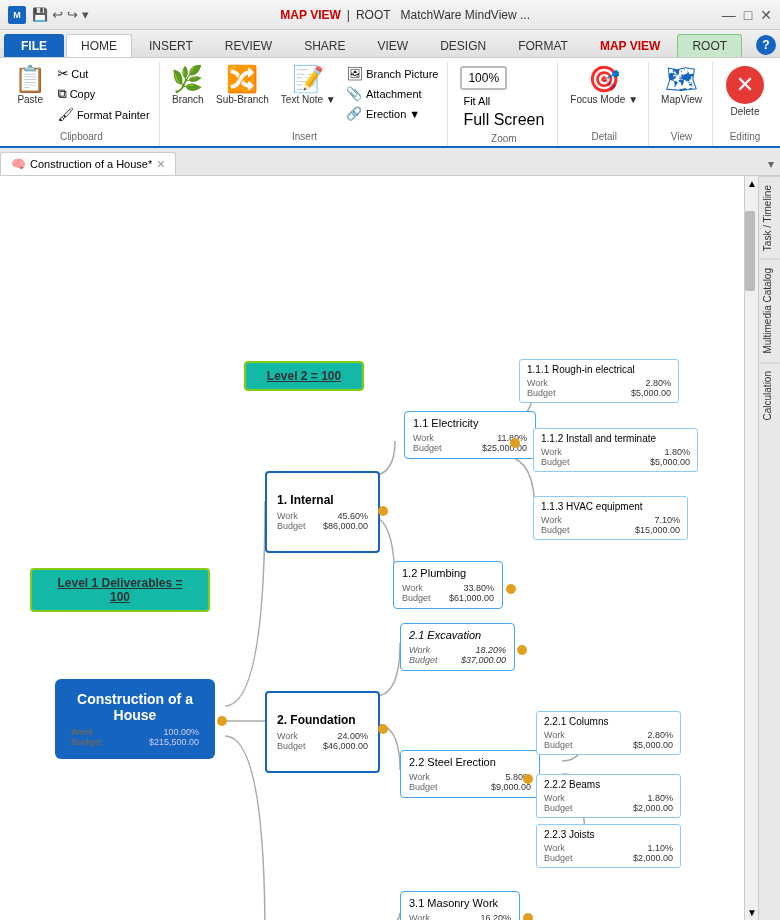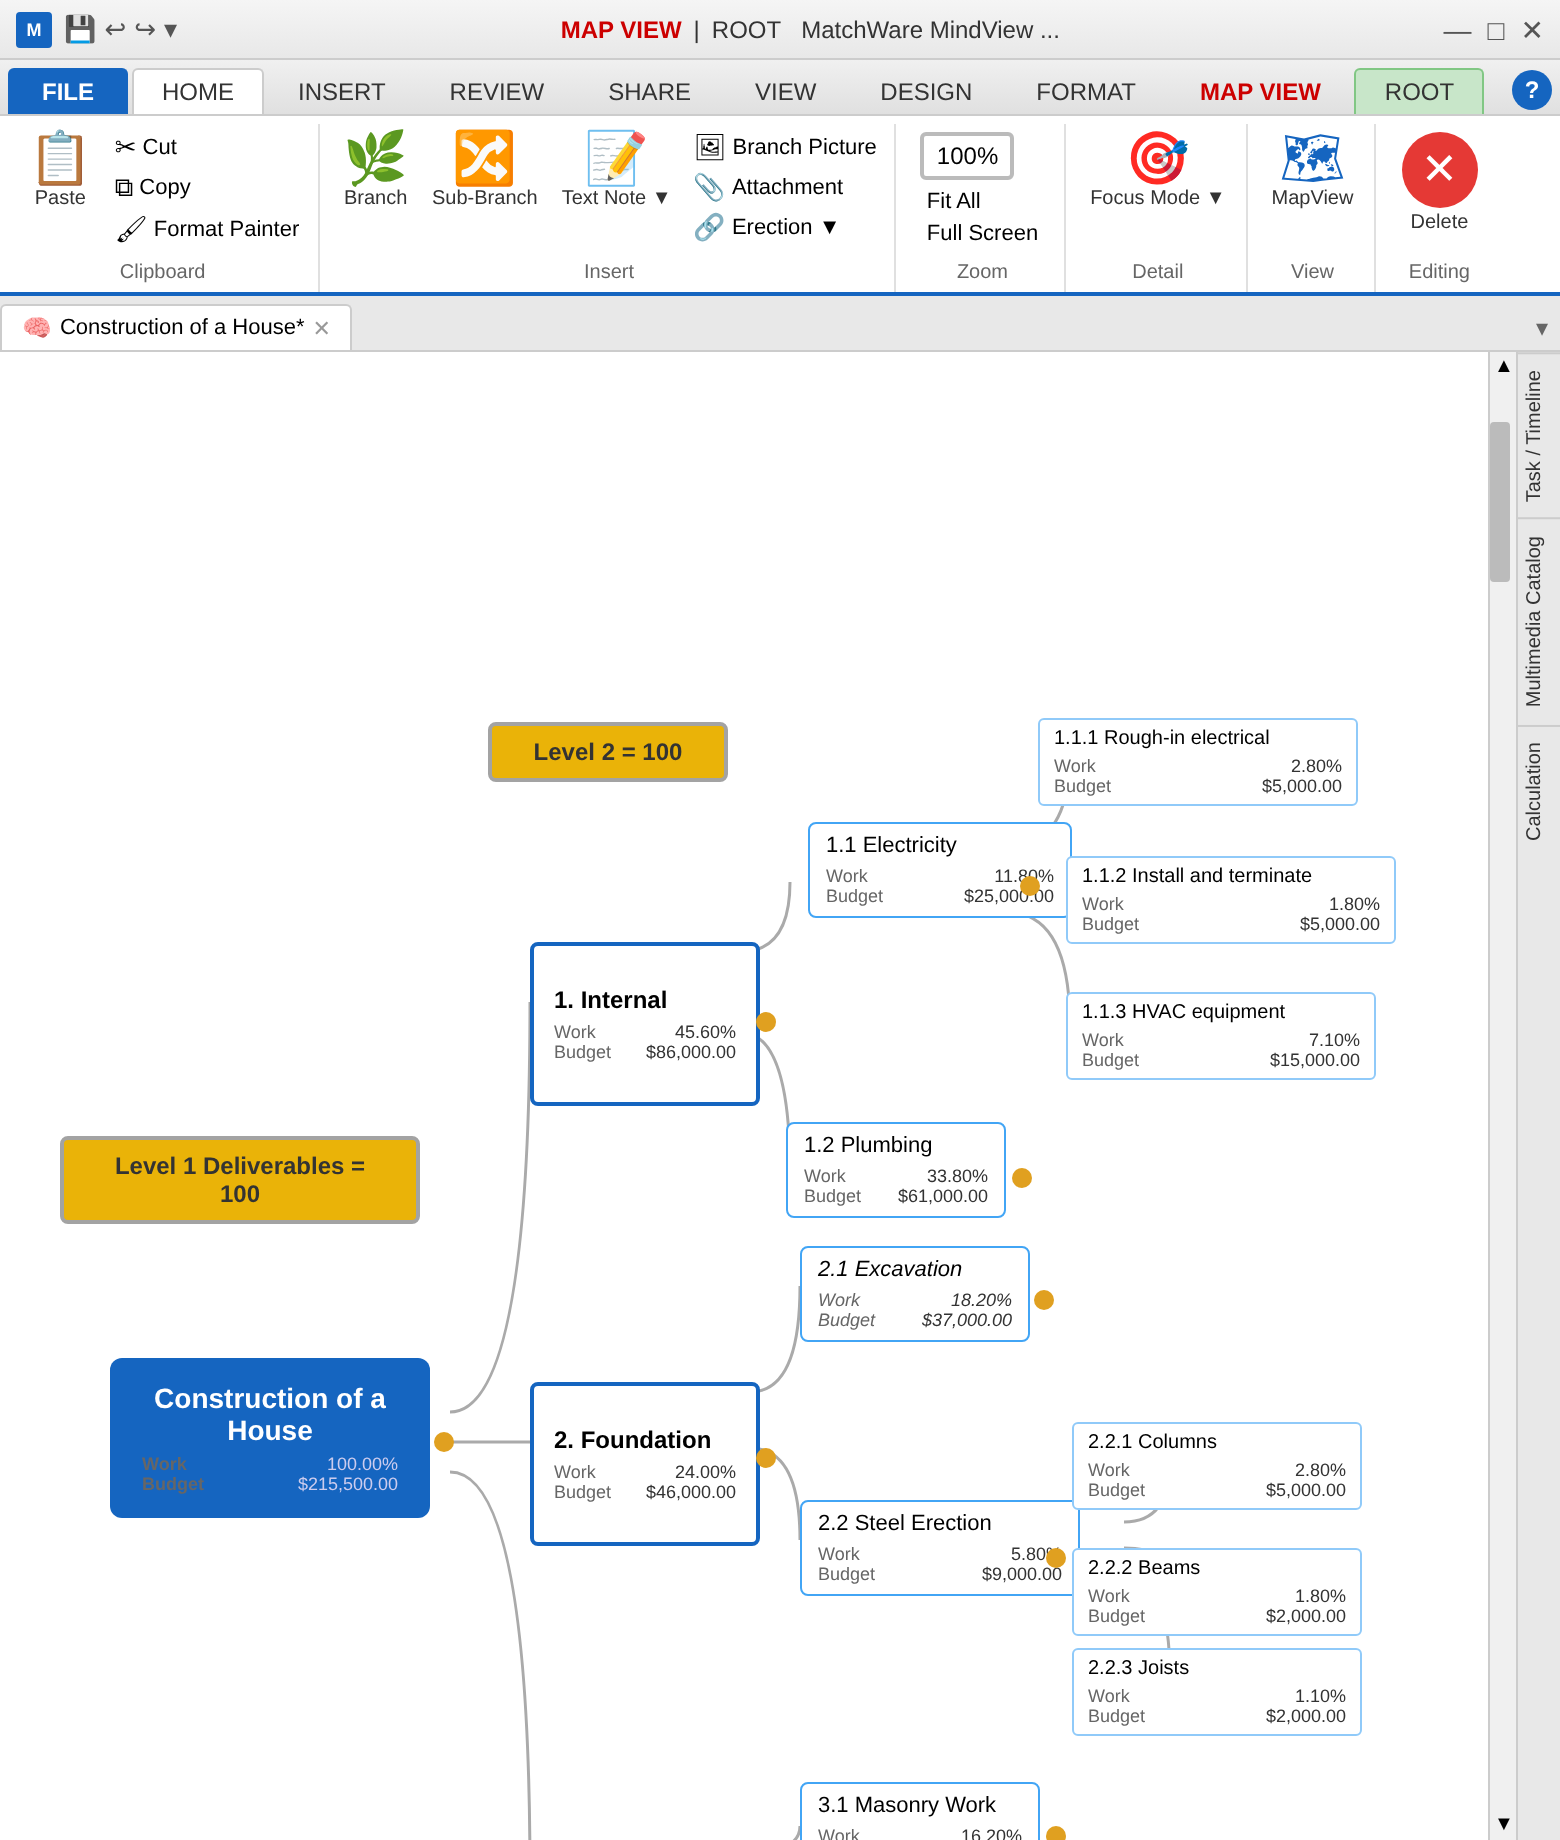--- a/index.html
+++ b/index.html
@@ -231,28 +231,29 @@
     .node-dot {
       width: 10px;
       height: 10px;
       background: #e0a020;
       border-radius: 50%;
       position: absolute;
     }
 
     .level-box {
       position: absolute;
-      border: 2px solid #a3a3a3;
-      background: #eab308;
+      border: 2px solid #84cc16;
+      background: #14b8a6;
       padding: 6px 10px;
       font-size: 12px;
       font-weight: bold;
       color: #333;
       border-radius: 4px;
       text-align: center;
+      text-decoration: underline;
     }
 
     .stat-row { display: flex; justify-content: space-between; gap: 8px; }
     .stat-label { color: #666; }
     .stat-value { font-weight: normal; }
   </style>
 </head>
 <body>
 
 <div id="title-bar">
@@ -352,21 +353,21 @@
 
   <div class="ribbon-group">
     <div class="ribbon-group-content">
       <div class="ribbon-btn-large" style="align-items:flex-start;">
         <div style="border:2px solid #bbb;padding:3px 6px;border-radius:3px;font-size:12px;cursor:pointer;">
           <span>100%</span>
         </div>
         <div style="margin-top:3px;font-size:11px;cursor:pointer;padding:2px 3px;">
           <span>Fit All</span>
         </div>
-        <div style="font-size:11px;cursor:pointer;padding:2px 3px;">
+        <div style="font-size:16px;cursor:pointer;padding:2px 3px;">
           <span>Full Screen</span>
         </div>
       </div>
     </div>
     <div class="ribbon-group-label">Zoom</div>
   </div>
 
   <div class="ribbon-group">
     <div class="ribbon-group-content">
       <div class="ribbon-btn-large">

